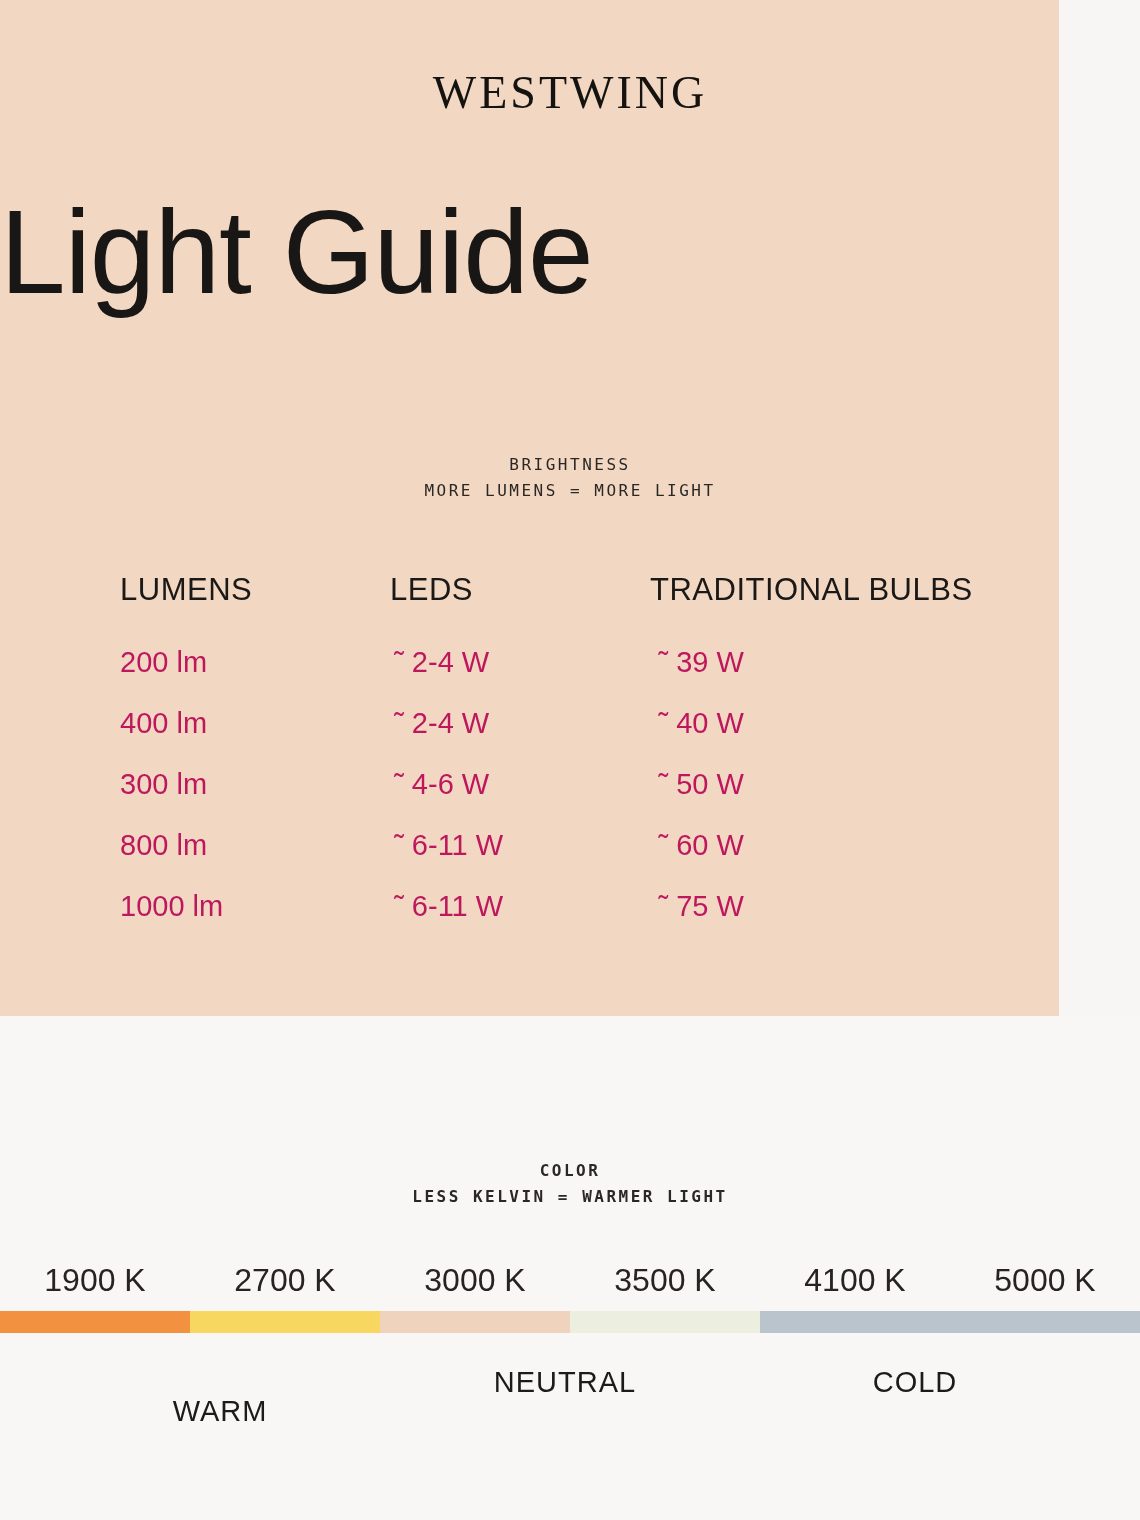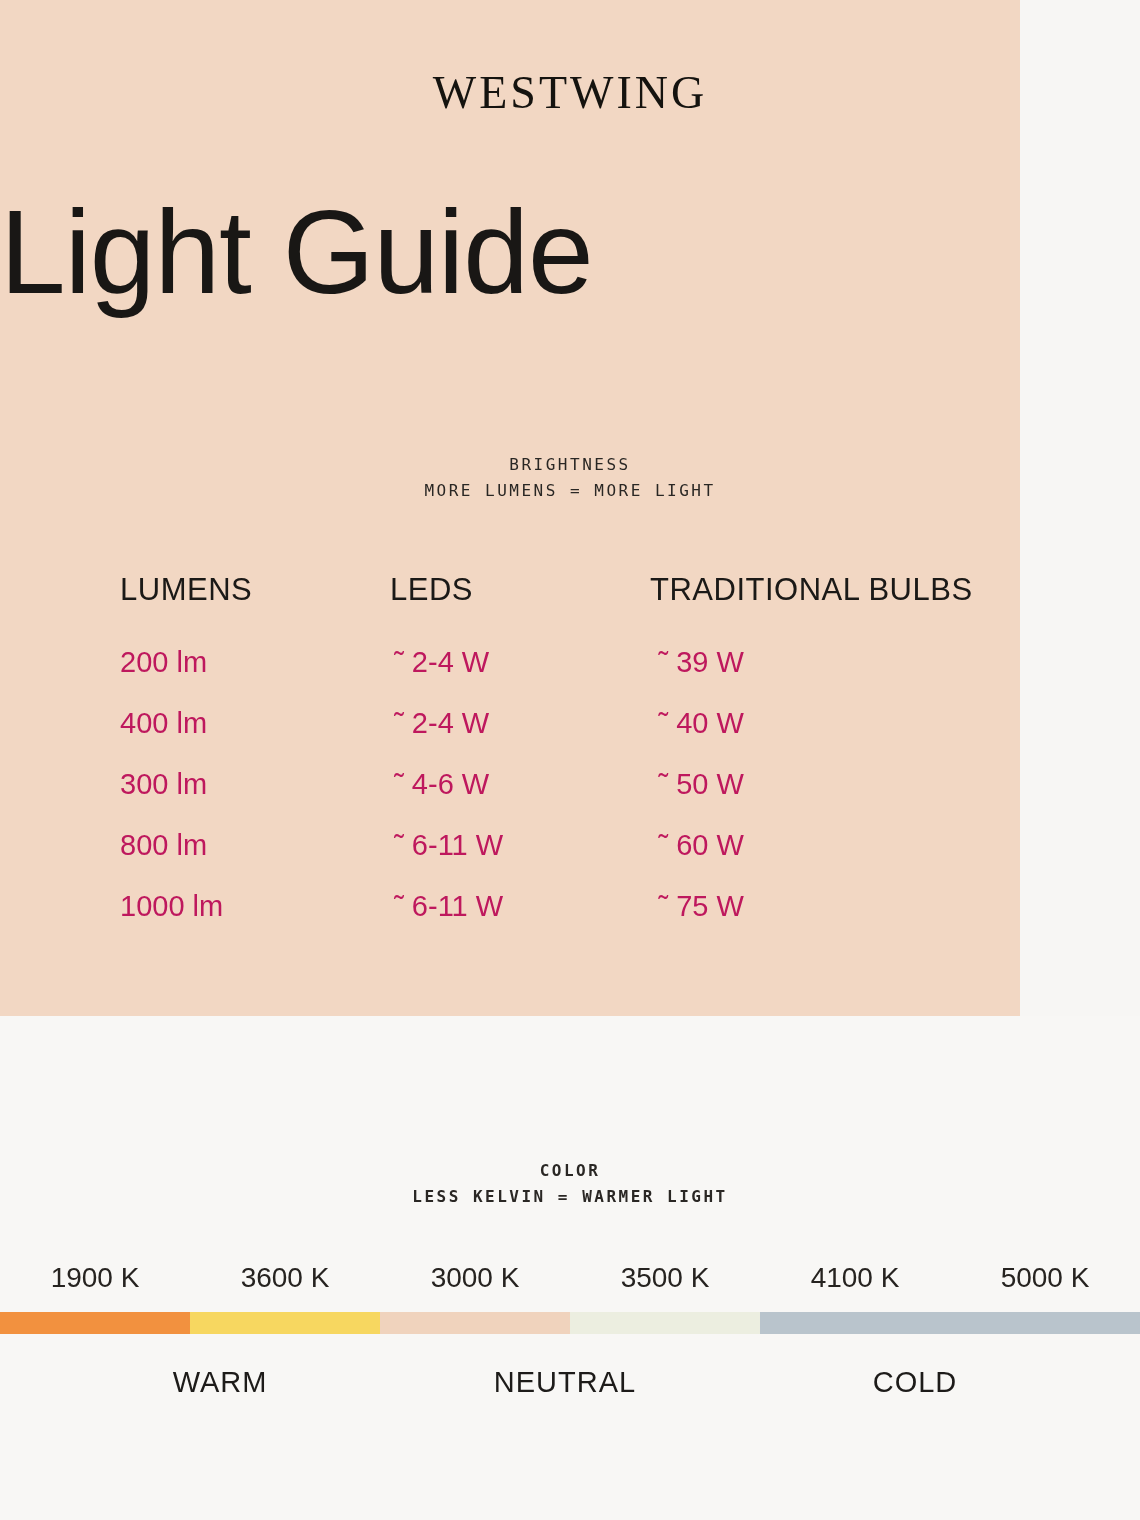--- a/index.html
+++ b/index.html
@@ -20,20 +20,21 @@
   }
 
   
   .top-section {
     position: absolute;
     left: 0;
     top: 0;
     width: 1020px;
     height: 1016px;
     background: #f2d7c3;
+    padding-left: 39px;
   }
   .brand {
     position: absolute;
     top: 66px;
     left: 0;
     width: 1140px;
     text-align: center;
     font-family: "Liberation Serif", serif;
     font-size: 46px;
     letter-spacing: 3px;
@@ -117,23 +118,23 @@
     top: 1262px;
     width: 1140px;
   }
   .kelvin-labels {
     display: flex;
     width: 1140px;
   }
   .kelvin-labels .klabel {
     flex: 1 1 0;
     text-align: center;
-    font-size: 28px;
+    font-size: 32px;
     color: #262320;
-    padding-bottom: 18px;
+    padding-bottom: 12px;
   }
   .color-bar {
     display: flex;
     width: 1140px;
     height: 22px;
   }
   .color-bar .swatch {
     flex: 1 1 0;
     height: 22px;
   }
@@ -144,21 +145,21 @@
     top: 1366px;
     width: 1140px;
     display: flex;
   }
   .range-labels .rlabel {
     text-align: center;
     font-size: 29px;
     letter-spacing: 1px;
     color: #1d1b19;
   }
-  .rlabel-warm    { width: 440px; }
+  .rlabel-warm    { width: 440px; margin-top: 29px; }
   .rlabel-neutral { width: 250px; }
   .rlabel-cold    { width: 450px; }
 </style>
 </head>
 <body>
 
 <div class="page">
 
   <div class="top-section">
 
@@ -215,21 +216,21 @@
   <div class="bottom-section"></div>
 
   <div class="section-caption caption-color">
     <div>COLOR</div>
     <div>LESS KELVIN = WARMER LIGHT</div>
   </div>
 
   <div class="kelvin-scale">
     <div class="kelvin-labels">
       <div class="klabel">1900 K</div>
-      <div class="klabel">3600 K</div>
+      <div class="klabel">2700 K</div>
       <div class="klabel">3000 K</div>
       <div class="klabel">3500 K</div>
       <div class="klabel">4100 K</div>
       <div class="klabel">5000 K</div>
     </div>
     <div class="color-bar">
       <div class="swatch" style="background: rgb(242, 145, 63);"></div>
       <div class="swatch" style="background: rgb(247, 215, 96);"></div>
       <div class="swatch" style="background: rgb(240, 211, 189);"></div>
       <div class="swatch" style="background: rgb(236, 238, 224);"></div>

